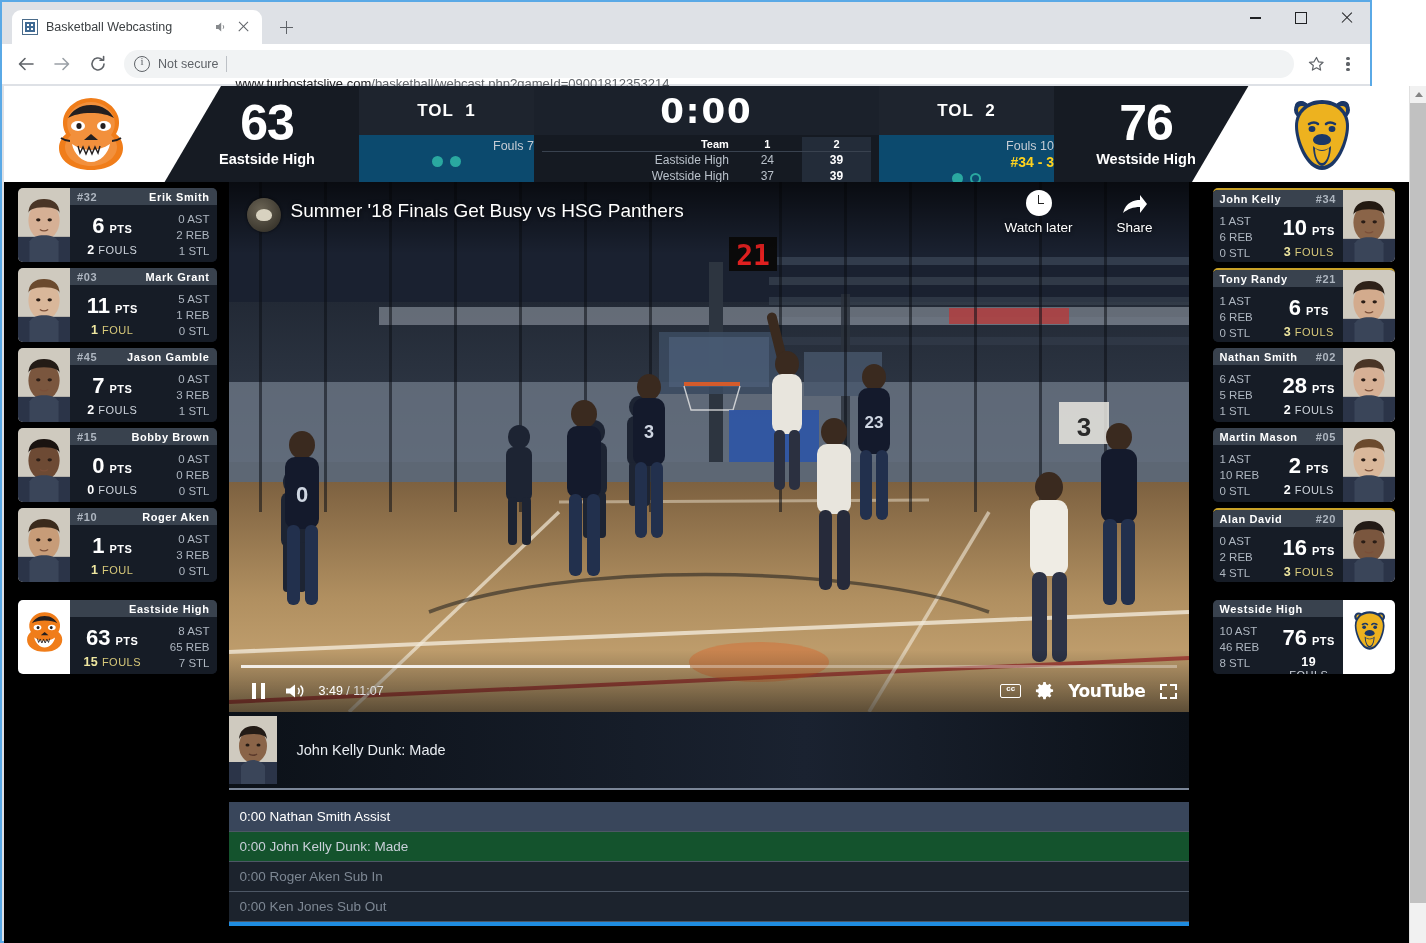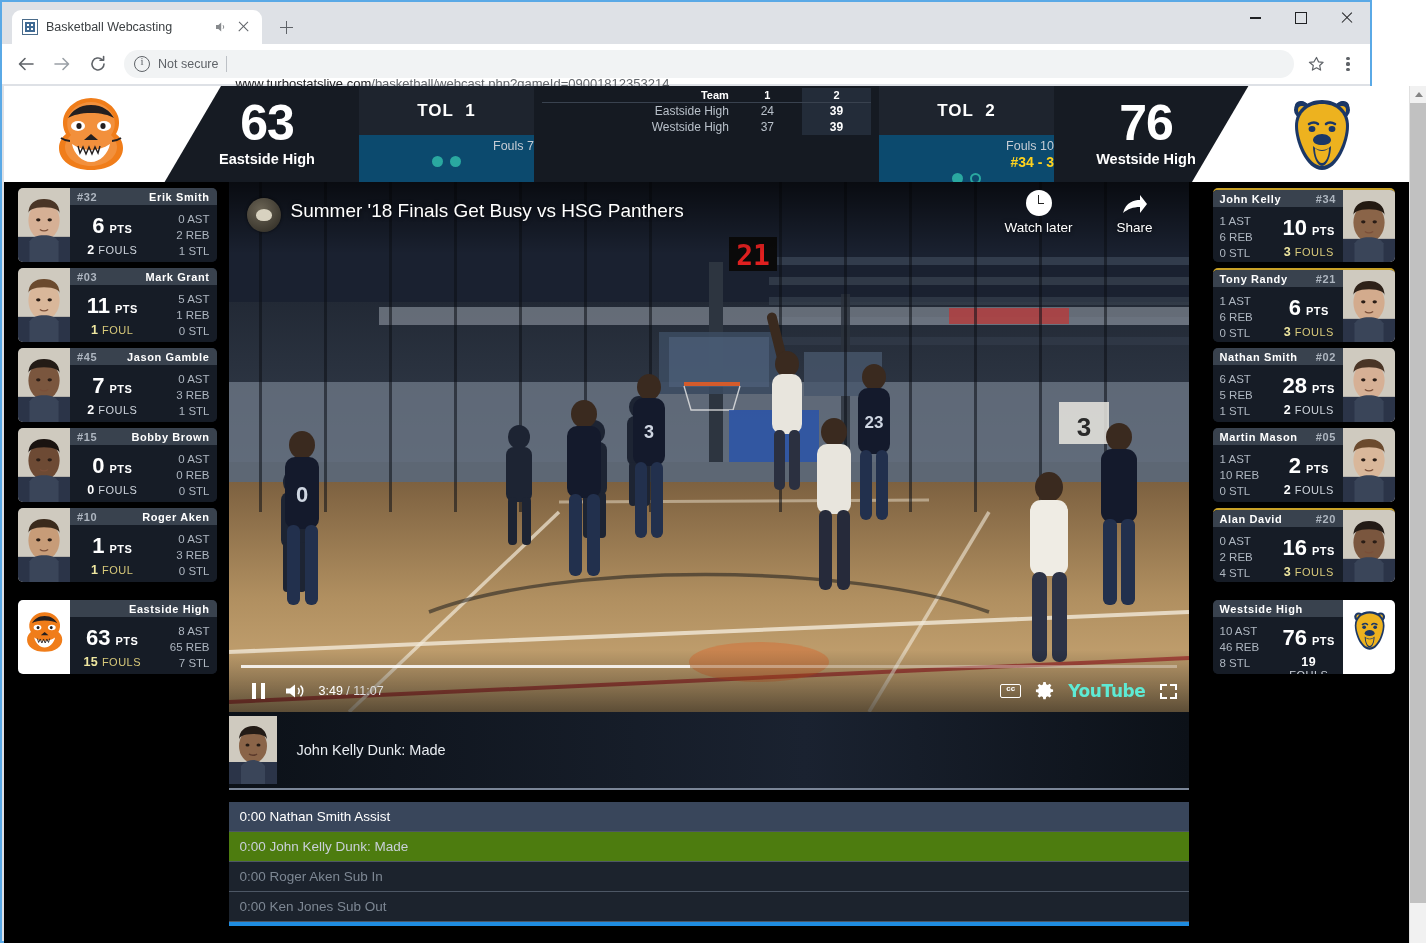--- a/index.html
+++ b/index.html
@@ -218,41 +218,41 @@
      background:#fff;}
   .pause::before{left:0;} .pause::after{right:0;}
   .timetext { font-size:12.5px; color:#fff; margin-left:6px; }
   .timetext .tot { color:#ddd; }
   .cb-right { margin-left:auto; display:flex; align-items:center; gap:14px; }
   .cc-ico { width:21px;height:14px;border:1.6px solid #fff;border-radius:2px;
             position:relative; }
   .cc-ico::before{content:"cc";position:absolute;left:0;right:0;top:-3.5px;
     text-align:center;font-size:8px;font-weight:bold;color:#fff;line-height:14px;}
   .gear { width:19px;height:19px;position:relative; }
-  .ytlogo { font-size:17px; font-weight:bold; color:#5eead4; letter-spacing:-.4px;
+  .ytlogo { font-size:17px; font-weight:bold; color:#ffffff; letter-spacing:-.4px;
             font-family:"DejaVu Sans", sans-serif; }
   .fs-ico { width:17px;height:15px;position:relative; }
   .fs-ico i{position:absolute;width:7px;height:6px;border:2px solid #fff;}
   .fs-ico i:nth-child(1){left:0;top:0;border-right:0;border-bottom:0;}
   .fs-ico i:nth-child(2){right:0;top:0;border-left:0;border-bottom:0;}
   .fs-ico i:nth-child(3){left:0;bottom:0;border-right:0;border-top:0;}
   .fs-ico i:nth-child(4){right:0;bottom:0;border-left:0;border-top:0;}
 
   
   .cur-event { width:960px; height:78px; display:flex; align-items:center;
     background:linear-gradient(to right,#0c1118,#1a2230 60%,#0c1118);
     border-bottom:2px solid #7b8698; }
   .cur-event .thumb{ width:48px;height:68px;margin-left:0px;position:relative;
     overflow:hidden;}
   .cur-event .txt{ font-size:14.5px; color:#e8ecf1; margin-left:20px; }
   .feed { width:960px; margin-top:12px; }
   .feed-row { height:30px; display:flex; align-items:center; padding-left:11px;
               font-size:13.5px; border-bottom:1px solid #4d5765; }
   .feed-row.hl { background:#39465b; color:#fff; }
-  .feed-row.mid { background:#4d7c0f; color:#c9d0d9; }
+  .feed-row.mid { background:#14532d; color:#c9d0d9; }
   .feed-row.dim { background:#1c232d; color:#7d8793; }
   .feed-bluebar { height:4px; background:#1f8ce0; width:960px; }
 </style>
 </head>
 <body>
 
 <div class="browser">
 
   <div class="tabstrip">
     <div class="tab">
@@ -345,20 +345,23 @@
         <div class="tol-bot">
           <div class="tol-fouls">Fouls 7</div>
           <div class="tol-dots">
             <span class="dot"></span>
             <span class="dot"></span>
           </div>
         </div>
       </div>
 
       <div class="sb-center">
+        <div class="clock">
+          <span class="t">0:00</span>
+        </div>
         <div class="periods">
           <table>
             <thead>
               <tr>
                 <th class="team-col">Team</th>
                 <th class="p-col">1</th>
                 <th class="p-col cur">2</th>
               </tr>
             </thead>
             <tbody>

